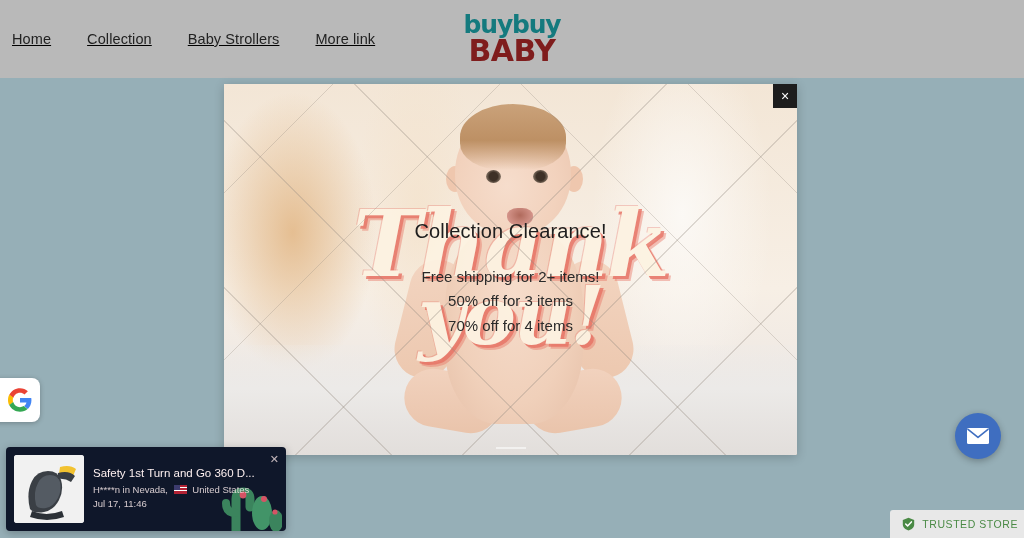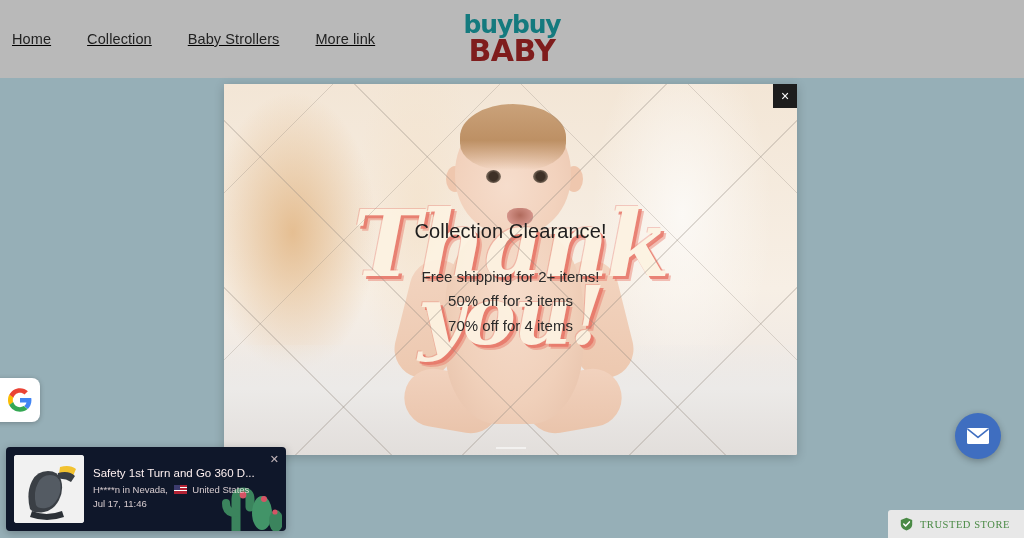--- a/index.html
+++ b/index.html
@@ -325,23 +325,22 @@
 
   
   #trusted-store {
     position: absolute;
     right: 0; bottom: 0;
     height: 28px;
     background: #e8e8e8;
     border-top-left-radius: 3px;
     display: flex; align-items: center;
     gap: 7px;
-    padding: 0 14px 0 12px;
-    cursor: pointer;
-    font-family: Liberation Serif, serif;
+    padding: 0 6px 0 12px;
+    cursor: pointer;
   }
   #trusted-label {
     font-size: 10.5px;
     letter-spacing: .55px;
     color: #4a8a45;
     font-weight: 400;
   }
 </style>
 </head>
 <body>

